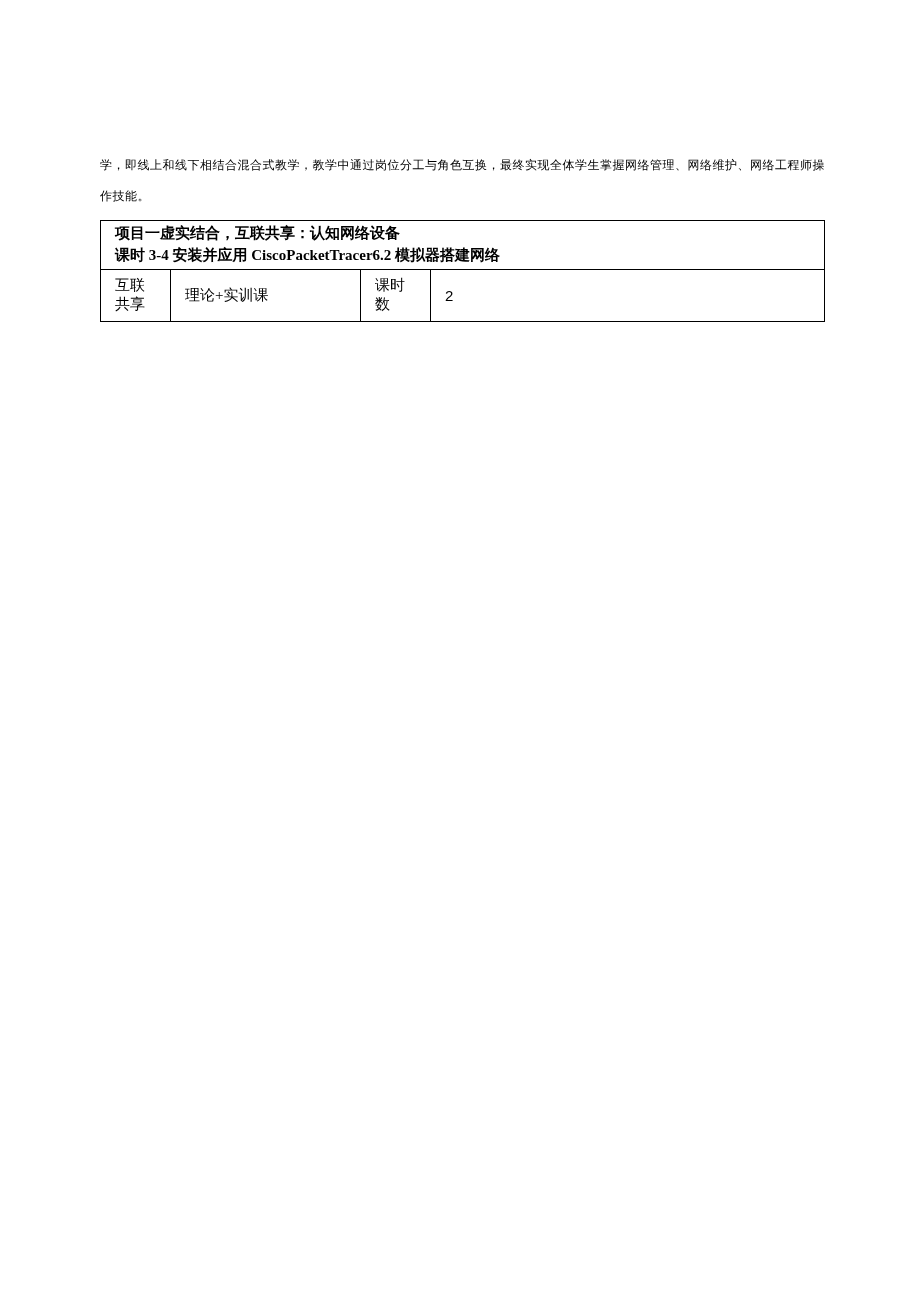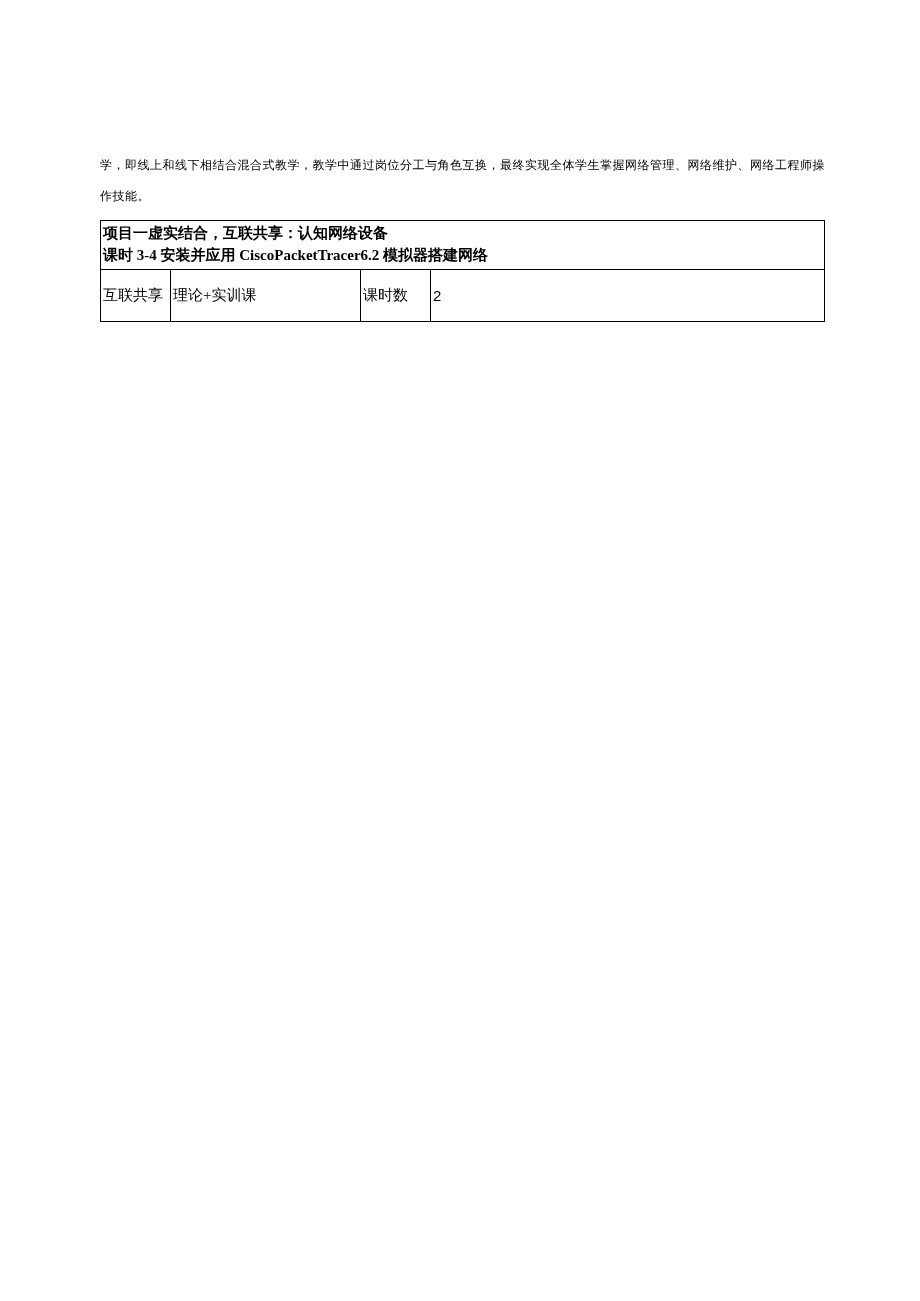--- a/index.html
+++ b/index.html
@@ -30,21 +30,21 @@
   .lesson-heading .num {
     font-family: Arial, sans-serif;
   }
   table.doc-table {
     border-collapse: collapse;
     width: 100%;
     font-size: 15px;
   }
   table.doc-table td {
     border: 1px solid #000;
-    padding: 2px 2px;
+    padding: 2px 14px;
     vertical-align: middle;
   }
   .header-cell {
     padding: 4px 2px;
     font-weight: bold;
     line-height: 1.45;
   }
   .header-cell .line1, .header-cell .line2 {
     display: block;
   }

